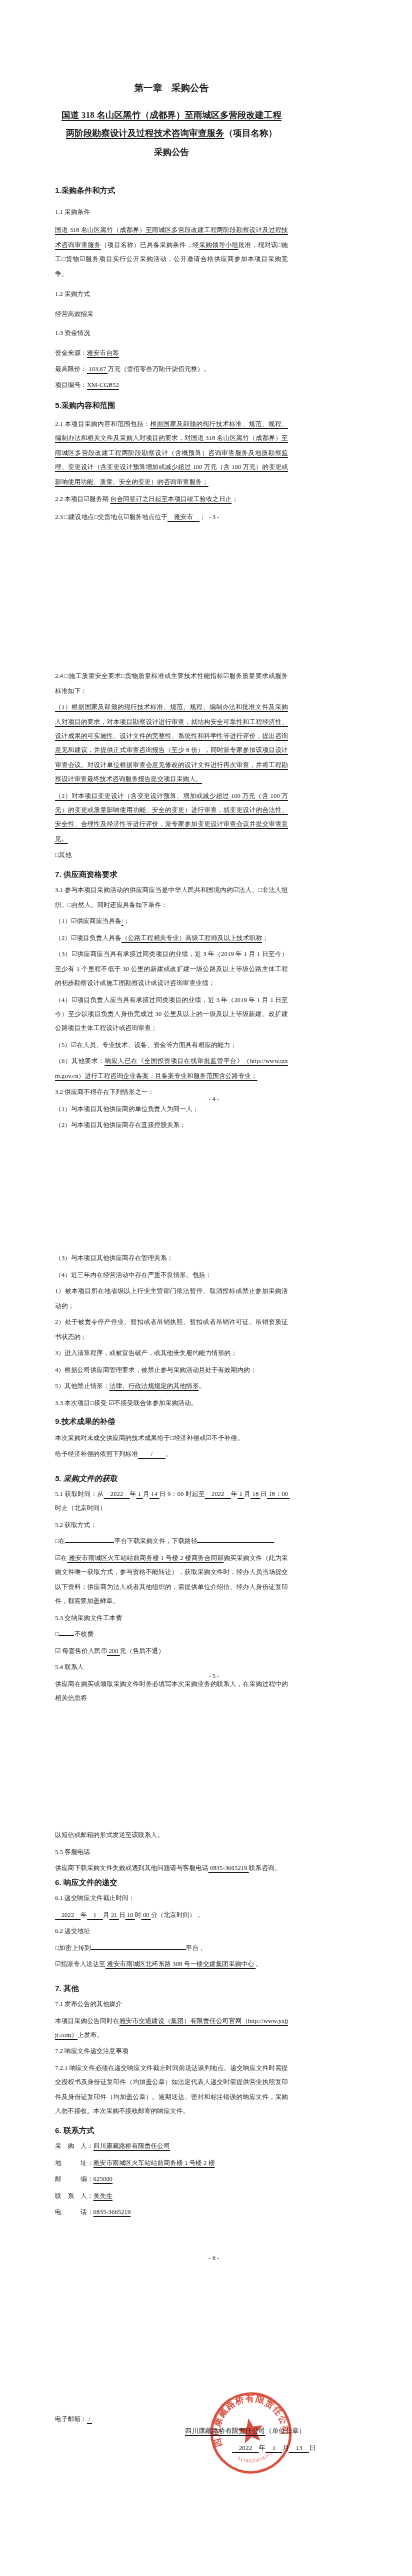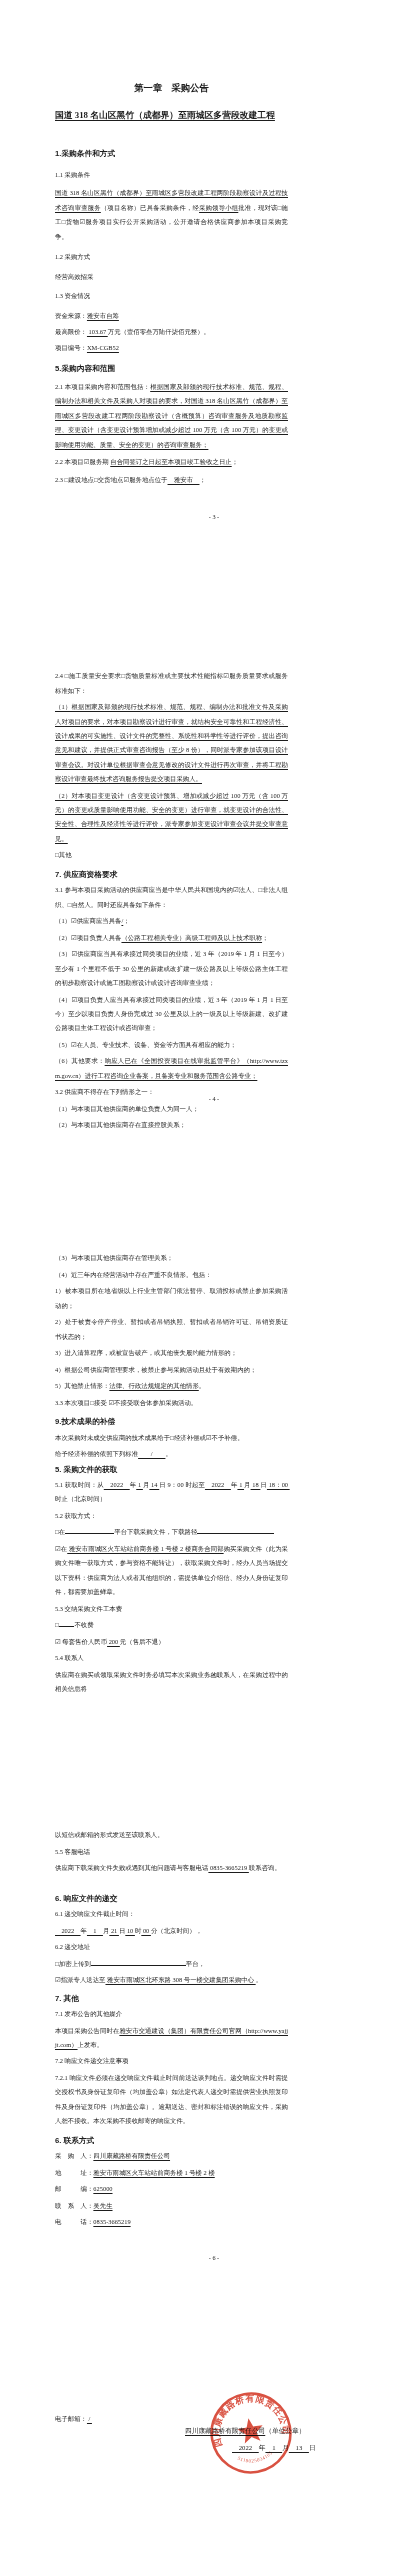--- a/index.html
+++ b/index.html
@@ -11,40 +11,41 @@
   .page-1{height:448px;}
   .page-2{height:443px;margin-top:139px;}
   .page-3{height:438px;margin-top:139px;}
   .page-4{height:443px;margin-top:139px;}
   .page-5{height:453px;margin-top:134px;}
   .blk{font-size:6.4px;line-height:14.4px;margin:3.1px 0 0 0;
        white-space:pre-wrap;word-break:break-all;text-align:justify;}
   .dense .blk{margin-top:2.1px;}
   .h1{font-family:"Liberation Sans","DejaVu Sans",sans-serif;font-weight:bold;
       font-size:9.3px;line-height:13.4px;text-align:center;margin-top:0;white-space:normal;}
-  .title{font-weight:bold;font-size:8.8px;line-height:18.5px;
+  .title{font-weight:bold;font-size:8.8px;line-height:18.5px;text-align:center;
          margin-top:0;white-space:normal;word-break:keep-all;}
   .h2{font-family:"Liberation Sans","DejaVu Sans",sans-serif;font-weight:bold;
       font-size:7.7px;line-height:13.4px;margin-top:6.2px;}
   .u{text-decoration:underline;text-underline-offset:1.5px;}
   .blank{display:inline-block;border-bottom:0.5px solid #1d1d1d;height:6.7px;
          vertical-align:baseline;}
   .pagenum{position:absolute;bottom:5.2px;left:0;right:0;text-align:center;
            font-size:6.2px;padding-left:88px;box-sizing:border-box;}
   .sig{position:absolute;font-size:6.7px;line-height:13.4px;white-space:pre;}
   .seal{position:absolute;width:86px;height:86px;transform:rotate(-10deg);
         opacity:0.88;mix-blend-mode:multiply;pointer-events:none;}
 </style>
 </head>
 <body>
 
 <div id="doc-root">
     <div class="page page-1">
       <div class="blk h1"><span class="">第一章　采购公告</span></div>
       <div class="blk title" style="margin-top: 10.3px;"><span class="u">国道 318 名山区黑竹（成都界）至雨城区多营段改建工程</span></div>
+      <div class="blk title"><span class="u">两阶段勘察设计及过程技术咨询审查服务</span><span class="">（项目名称）采购公告</span></div>
       <div class="blk h2" style="margin-top: 23px;"><span class="">1.采购条件和方式</span></div>
       <div class="blk" style="margin-top: 7.2px;"><span class="">1.1 采购条件</span></div>
       <div class="blk" style="margin-top: 4.1px;"><span class="u">国道 318 名山区黑竹（成都界）至雨城区多营段改建工程两阶段勘察设计及过程技术咨询审查服务</span><span class="">（项目名称）已具备采购条件，经</span><span class="u">采购领导小组</span><span class="">批准，现对该□施工□货物☑服务项目实行公开采购活动，公开邀请合格供应商参加本项目采购竞争。</span></div>
       <div class="blk" style="margin-top: 6.2px;"><span class="">1.2 采购方式</span></div>
       <div class="blk" style="margin-top: 5.2px;"><span class="">经营高效招采</span></div>
       <div class="blk" style="margin-top: 5.2px;"><span class="">1.3 资金情况</span></div>
       <div class="blk" style="margin-top: 5.2px;"><span class="">资金来源：</span><span class="u">雅安市自筹</span></div>
       <div class="blk" style="margin-top: 1.5px;"><span class="">最高限价：</span><span class="u"> 103.67 </span><span class="">万元（壹佰零叁万陆仟柒佰元整）。</span></div>
       <div class="blk" style="margin-top: 1.5px;"><span class="">项目编号：</span><span class="u">XM-CGB52</span></div>
       <div class="blk h2" style="margin-top: 7.2px;"><span class="">5.采购内容和范围</span></div>
@@ -76,43 +77,43 @@
       <div class="blk"><span class="">（4）近三年内在经营活动中存在严重不良情形。包括：</span></div>
       <div class="blk"><span class="">1）被本项目所在地省级以上行业主管部门依法暂停、取消投标或禁止参加采购活动的；</span></div>
       <div class="blk"><span class="">2）处于被责令停产停业、暂扣或者吊销执照、暂扣或者吊销许可证、吊销资质证书状态的；</span></div>
       <div class="blk"><span class="">3）进入清算程序，或被宣告破产，或其他丧失履约能力情形的；</span></div>
       <div class="blk"><span class="">4）根据公司供应商管理要求，被禁止参与采购活动且处于有效期内的；</span></div>
       <div class="blk"><span class="">5）其他禁止情形：</span><span class="u">法律、行政法规规定的其他情形</span><span class="">。</span></div>
       <div class="blk"><span class="">3.3 本次项目□接受 ☑不接受联合体参加采购活动。</span></div>
       <div class="blk h2" style="margin-top: 5.2px;"><span class="">9.技术成果的补偿</span></div>
       <div class="blk"><span class="">本次采购对未成交供应商的技术成果给于□经济补偿或☑不予补偿。</span></div>
       <div class="blk"><span class="">给予经济补偿的依照下列标准</span><span class="u">　　/　　</span><span class="">。</span></div>
-      <div class="blk h2" style="margin-top: 1px;"><span class="">5. 采购文件的获取</span></div>
+      <div class="blk h2" style="margin-top: 10px; font-style: italic;"><span class="">5. 采购文件的获取</span></div>
       <div class="blk"><span class="">5.1 获取时间：从</span><span class="u">　2022　</span><span class="">年</span><span class="u"> 1 </span><span class="">月</span><span class="u"> 14 </span><span class="">日 9：00 时起至</span><span class="u">　2022　</span><span class="">年</span><span class="u"> 1 </span><span class="">月</span><span class="u"> 18 </span><span class="">日</span><span class="u"> 18：00 </span><span class="">时止（北京时间）</span></div>
       <div class="blk"><span class="">5.2 获取方式：</span></div>
       <div class="blk"><span class="">□在</span><span class="blank" style="width: 49px;"></span><span class="">平台下载采购文件，下载路径</span><span class="blank" style="width: 77px;"></span></div>
       <div class="blk"><span class="">☑在</span><span class="u"> 雅安市雨城区火车站站前商务楼 1 号楼 2 楼商务合同部</span><span class="">购买采购文件（此为采购文件唯一获取方式，参与资格不能转让），获取采购文件时，经办人员当场提交以下资料：供应商为法人或者其他组织的，需提供单位介绍信、经办人身份证复印件，都需要加盖鲜章。</span></div>
       <div class="blk"><span class="">5.3 交纳采购文件工本费</span></div>
       <div class="blk"><span class="">□</span><span class="blank" style="width: 15.5px;"></span><span class="">不收费</span></div>
       <div class="blk"><span class="">☑ 每套售价人民币</span><span class="u"> 200 </span><span class="">元（售后不退）</span></div>
       <div class="blk"><span class="">5.4 联系人</span></div>
       <div class="blk"><span class="">供应商在购买或领取采购文件时务必填写本次采购业务的联系人，在采购过程中的相关信息将</span></div>
       <div class="pagenum">- 5 -</div>
     </div>
     <div class="page page-4 dense">
       <div class="blk" style="margin-top: 0px;"><span class="">以短信或邮箱的形式发送至该联系人。</span></div>
       <div class="blk"><span class="">5.5 客服电话</span></div>
       <div class="blk"><span class="">供应商下载采购文件失败或遇到其他问题请与客服电话</span><span class="u"> 0835-3665219 </span><span class="">联系咨询。</span></div>
-      <div class="blk h2" style="margin-top: 16px;"><span class="">6. 响应文件的递交</span></div>
+      <div class="blk h2" style="margin-top: 0;"><span class="">6. 响应文件的递交</span></div>
       <div class="blk"><span class="">6.1 递交响应文件截止时间：</span></div>
       <div class="blk"><span class="u">　2022　</span><span class="">年</span><span class="u">　1　</span><span class="">月</span><span class="u"> 21 </span><span class="">日</span><span class="u"> 10 </span><span class="">时</span><span class="u"> 00 </span><span class="">分（北京时间），</span></div>
       <div class="blk"><span class="">6.2 递交地址</span></div>
       <div class="blk"><span class="">□加密上传到</span><span class="blank" style="width: 95px;"></span><span class="">平台，</span></div>
       <div class="blk"><span class="">☑指派专人送达至</span><span class="u"> 雅安市雨城区北环东路 308 号一楼交建集团采购中心 </span><span class="">。</span></div>
-      <div class="blk h2" style="margin-top: 4px;"><span class="">7. 其他</span></div>
+      <div class="blk h2" style="margin-top: 10px;"><span class="">7. 其他</span></div>
       <div class="blk"><span class="">7.1 发布公告的其他媒介</span></div>
       <div class="blk"><span class="">本项目采购公告同时在</span><span class="u">雅安市交通建设（集团）有限责任公司官网（http://www.yajjjt.com）</span><span class="">上发布。</span></div>
       <div class="blk"><span class="">7.2 响应文件递交注意事项</span></div>
       <div class="blk"><span class="">7.2.1 响应文件必须在递交响应文件截止时间前送达谈判地点。递交响应文件时需提交授权书及身份证复印件（均加盖公章）如法定代表人递交时需提供营业执照复印件及身份证复印件（均加盖公章）。逾期送达、密封和标注错误的响应文件，采购人恕不接收。本次采购不接收邮寄的响应文件。</span></div>
       <div class="blk h2" style="margin-top: 5.2px;"><span class="">6. 联系方式</span></div>
       <div class="blk"><span class="">采　购　人：</span><span class="u">四川康藏路桥有限责任公司</span></div>
       <div class="blk"><span class="">地　　　址：</span><span class="u">雅安市雨城区火车站站前商务楼 1 号楼 2 楼</span></div>
       <div class="blk"><span class="">邮　　　编：</span><span class="u">625000</span></div>
       <div class="blk"><span class="">联　系　人：</span><span class="u">吴先生</span></div>
       <div class="blk"><span class="">电　　　话：</span><span class="u">0835-3665219</span></div>

